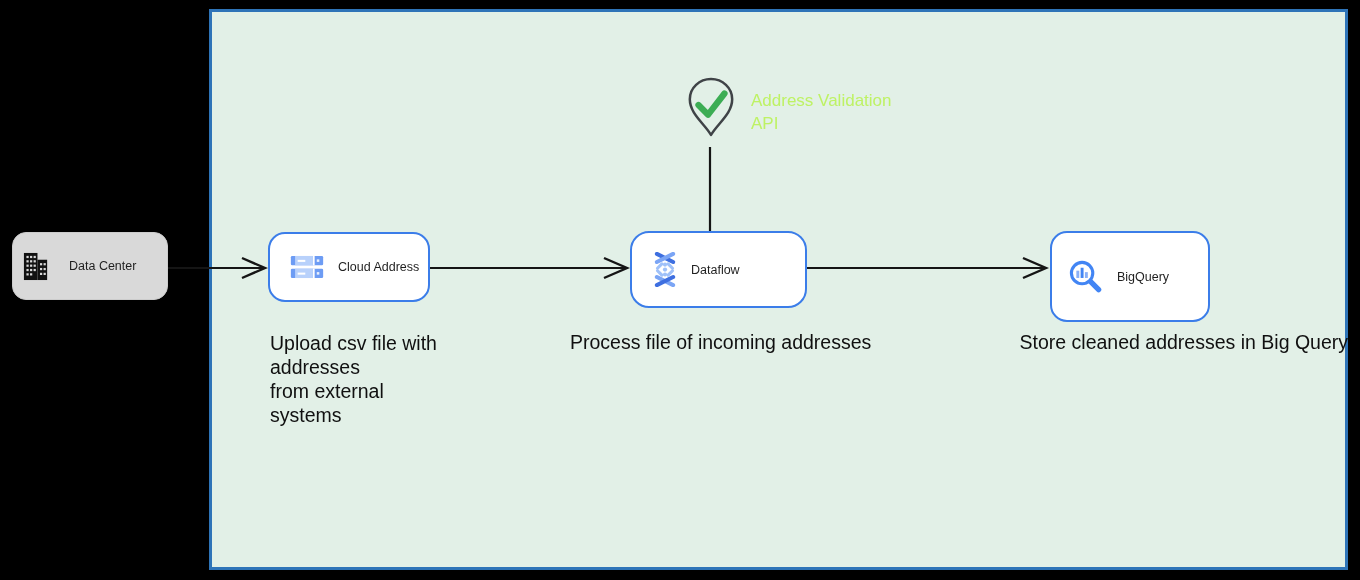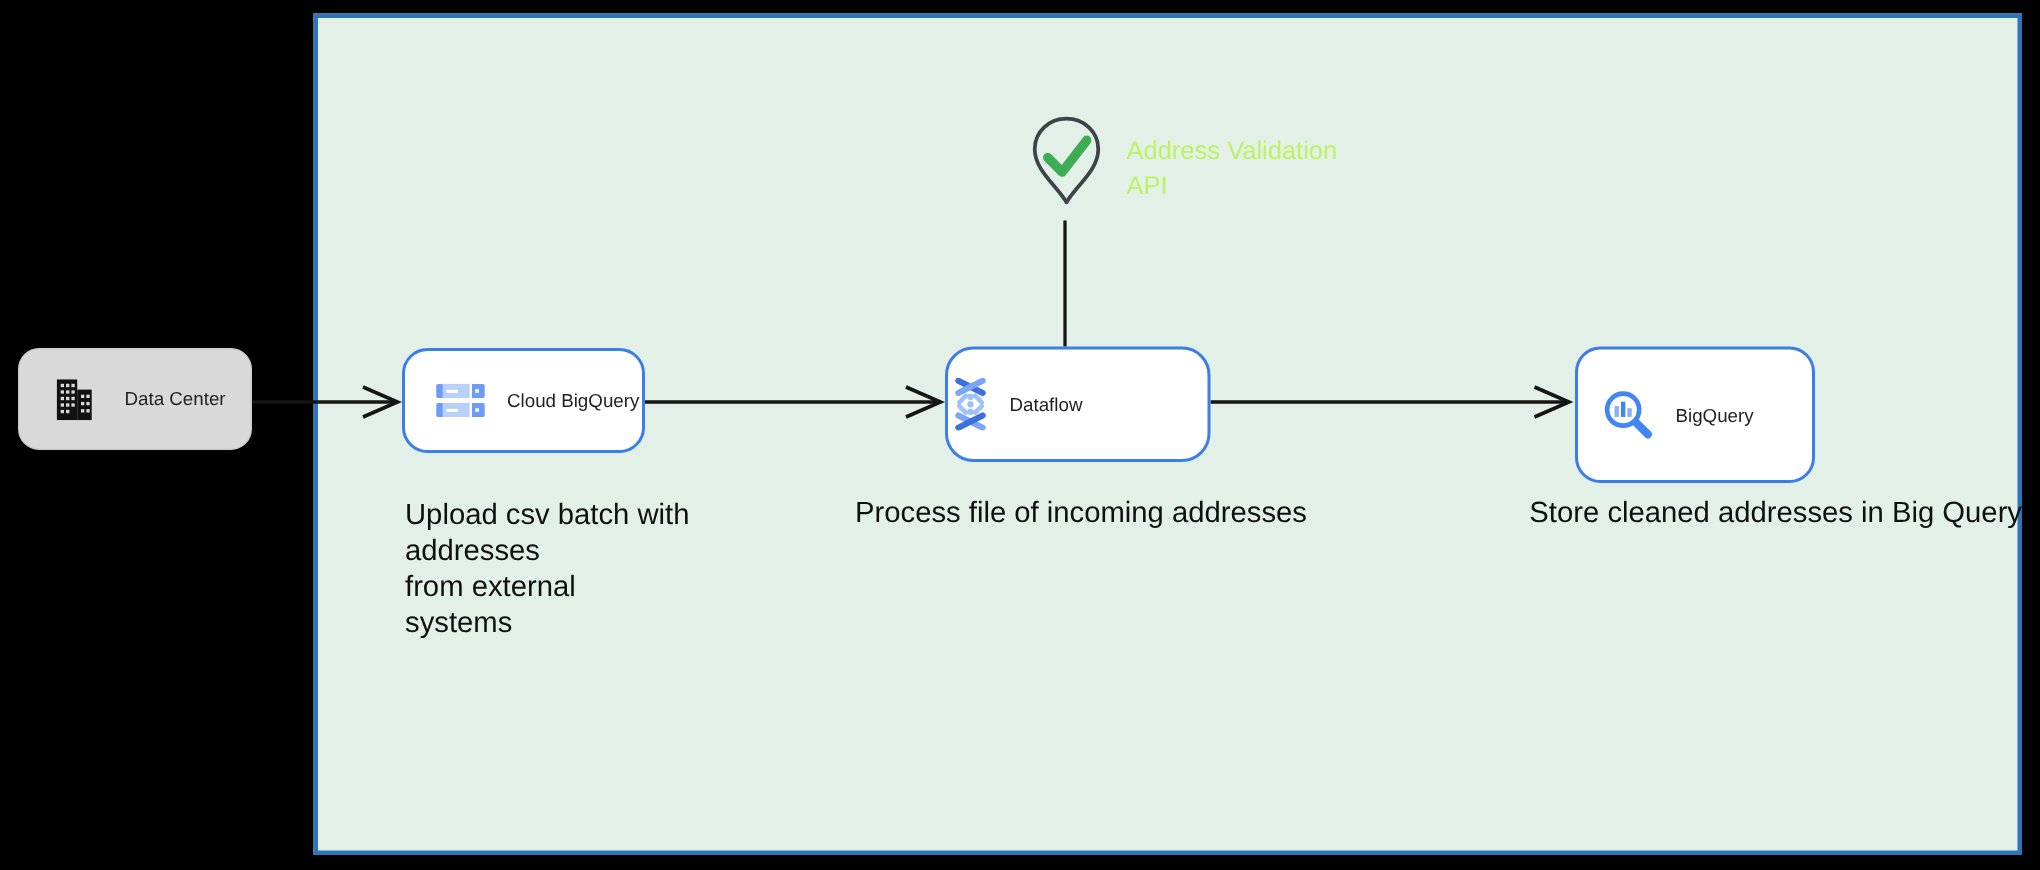--- a/index.html
+++ b/index.html
@@ -19,24 +19,24 @@
   .conn{stroke:#151515;stroke-width:2.2;fill:none;}
   .chev{stroke:#151515;stroke-width:2.4;fill:none;}
   
   .node{
     display:flex;align-items:center;box-sizing:border-box;
     background:#ffffff;border:2px solid #3b7de9;border-radius:17px;
   }
   .node .label{font-size:12.5px;color:#1f1f1f;white-space:nowrap;}
   .node-dc{
     left:12px;top:232px;width:156px;height:68px;border-radius:14px;
-    background:#d9d9d9;border:1px solid #cccccc;padding-left:22px;gap:17px;
+    background:#d9d9d9;border:1px solid #cccccc;padding-left:8px;gap:17px;
   }
   .node-cs{left:268px;top:232px;width:162px;height:70px;padding-left:20px;gap:14px;}
-  .node-df{left:630px;top:231px;width:177px;height:77px;gap:11px;border-radius:19px;}
+  .node-df{left:630px;top:231px;width:177px;height:77px;padding-left:18px;gap:11px;border-radius:19px;}
   .node-bq{left:1050px;top:231px;width:160px;height:91px;padding-left:16px;gap:14px;}
   
   .caption{
     font-size:19.5px;line-height:24px;color:#101010;white-space:pre-line;
   }
   .cap-upload{left:270px;top:331px;width:220px;}
   .cap-process{left:570px;top:330px;width:360px;white-space:nowrap;}
   .cap-store{left:988px;top:330px;width:360px;white-space:nowrap;text-align:right;}
   
   .pin-wrap{left:685px;top:77px;width:52px;height:60px;}
@@ -111,21 +111,21 @@
       </g>
       <g>
         <rect x="1" y="17" width="38" height="11" rx="1.5" fill="#6d9cf4"></rect>
         <rect x="6" y="17" width="21" height="11" fill="#b8d1fb"></rect>
         <rect x="9" y="21.6" width="9" height="2.4" fill="#ffffff"></rect>
         <rect x="27" y="17" width="2" height="11" fill="#ffffff"></rect>
         <rect x="31.5" y="21" width="3" height="3" fill="#e8f0fe"></rect>
       </g>
     </svg>
   </span>
-  <span class="label">Cloud BigQuery</span>
+  <span class="label">Cloud Address</span>
 </div>
 
 <div class="abs node node-df">
   <span class="iconbox">
     <svg width="30" height="35" viewBox="0 0 48 56">
       <g stroke-linecap="round" fill="none">
         <path d="M11,3 L37,16" stroke="#3e6fe0" stroke-width="6.5"></path>
         <path d="M37,3 L11,16" stroke="#7ba5f5" stroke-width="6.5"></path>
         <path d="M11,40 L37,53" stroke="#7ba5f5" stroke-width="6.5"></path>
         <path d="M37,40 L11,53" stroke="#3e6fe0" stroke-width="6.5"></path>
@@ -159,18 +159,18 @@
 
 <div class="abs pin-wrap">
   <svg width="52" height="60" viewBox="0 0 54 62">
     <path d="M27,60 C20,48 5,38 5,23 C5,11 15,2 27,2 C39,2 49,11 49,23 C49,38 34,48 27,60 Z" fill="none" stroke="#3f4347" stroke-width="2.6" stroke-linejoin="round"></path>
     <polyline points="14,29 24,39 41,17" fill="none" stroke="#3cad54" stroke-width="6.5" stroke-linecap="round" stroke-linejoin="round"></polyline>
   </svg>
 </div>
 <div class="abs ann-text">Address Validation
 API</div>
 
-<div class="abs caption cap-upload">Upload csv batch with
+<div class="abs caption cap-upload">Upload csv file with
 addresses
 from external
 systems</div>
 <div class="abs caption cap-process">Process file of incoming addresses</div>
 <div class="abs caption cap-store">Store cleaned addresses in Big Query</div>
 
 </body></html>

